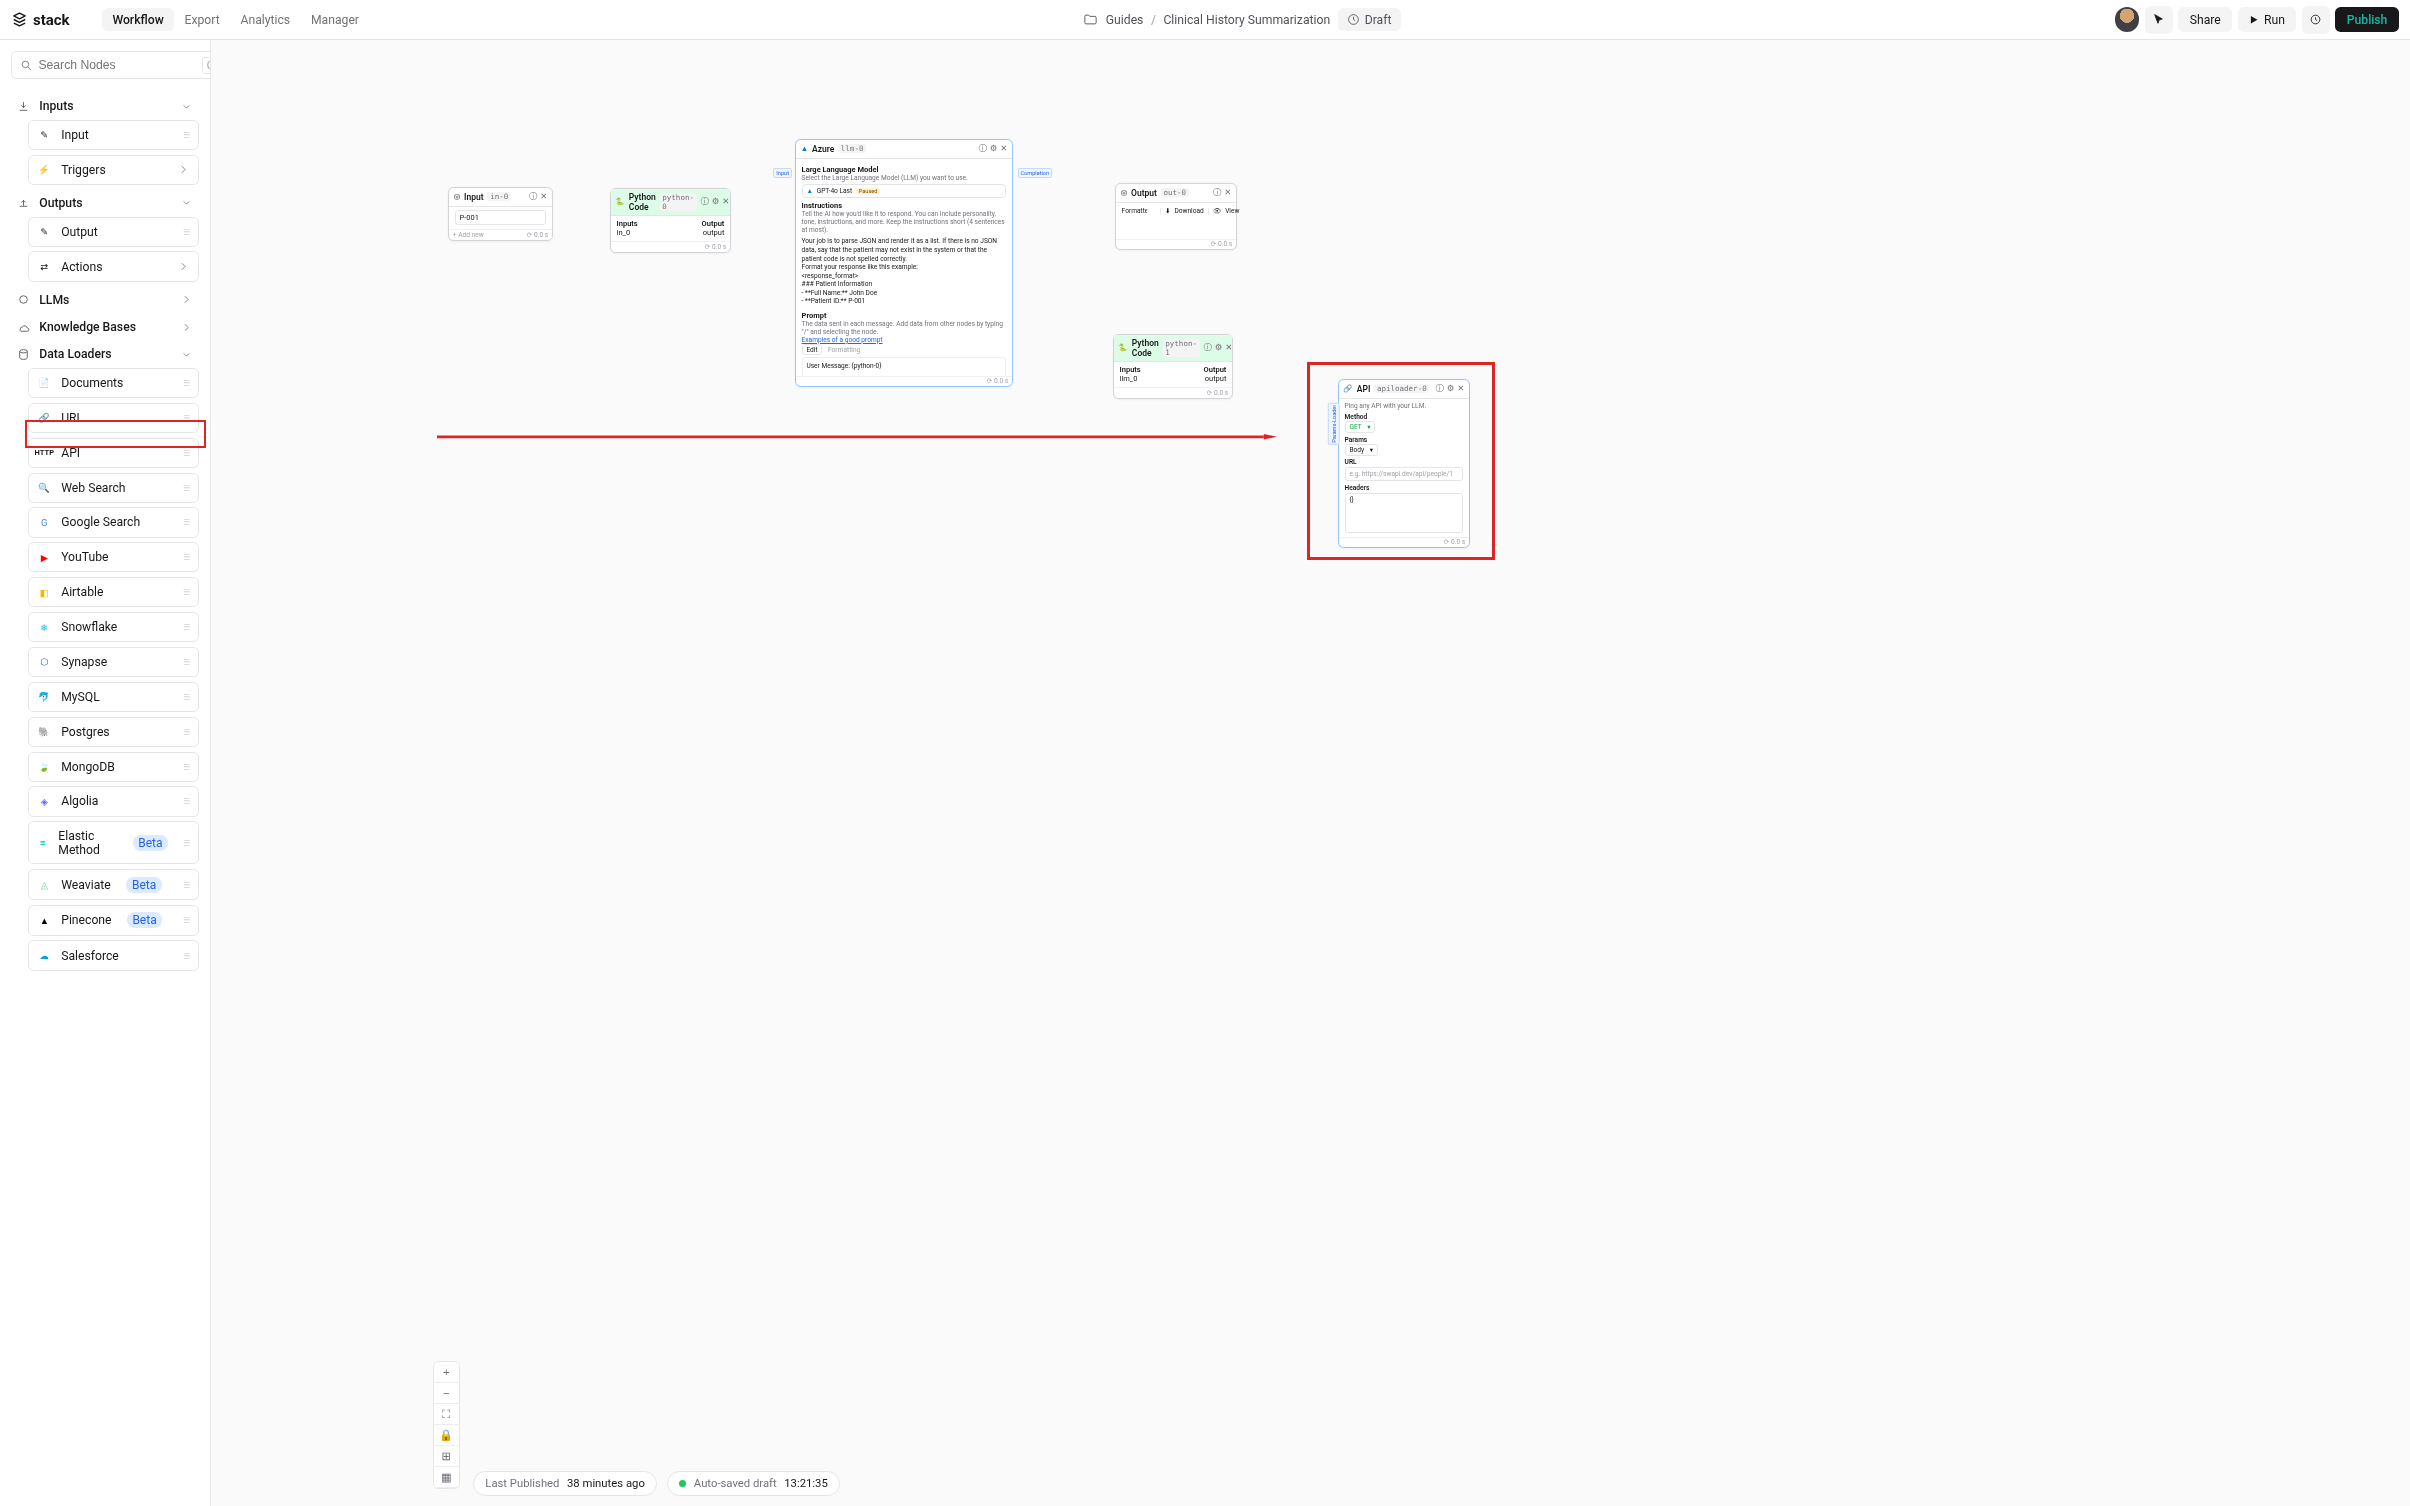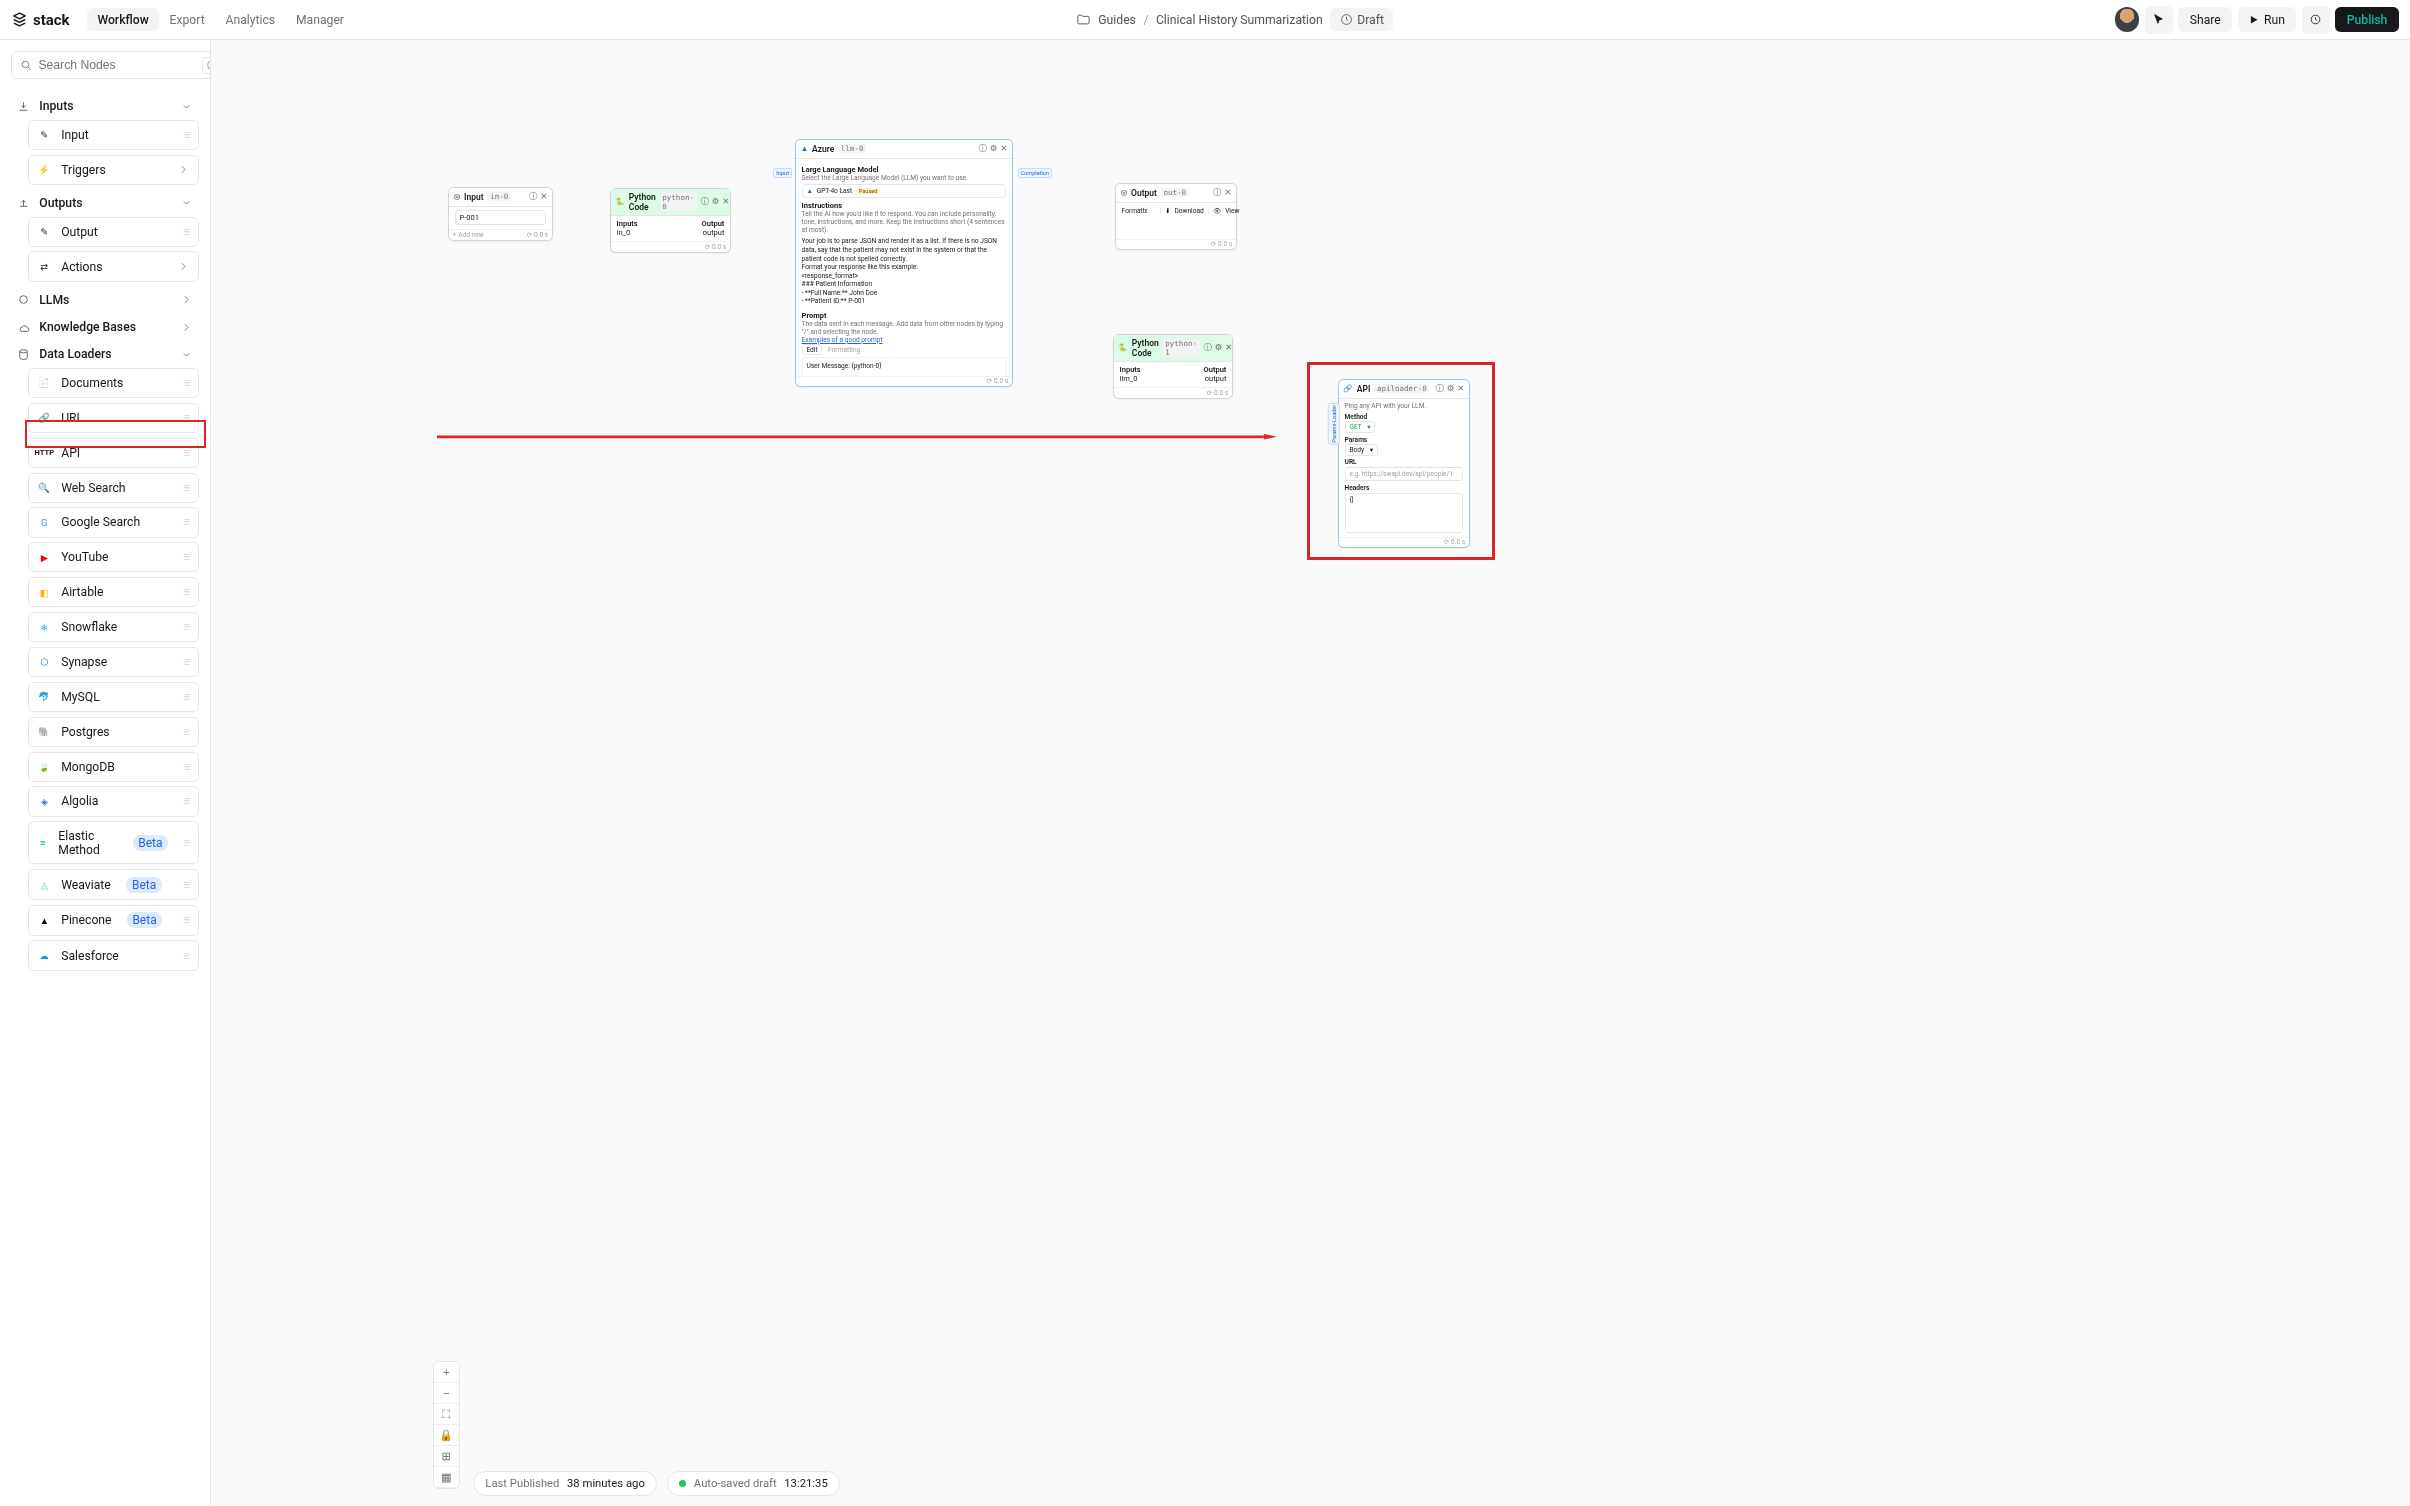--- a/index.html
+++ b/index.html
@@ -1,20 +1,20 @@
 <!DOCTYPE html>
 <html style="font-size:15px"><head>
 <meta charset="utf-8">
 <style>
 * { box-sizing: border-box; margin: 0; padding: 0; }
 body { font-family: -apple-system, BlinkMacSystemFont, "Segoe UI", Roboto, sans-serif; font-size: 12.2px; color: #18181b; background: #fff; overflow: hidden; }
 
 
 .topbar { height: 40px; display: flex; align-items: center; justify-content: space-between; padding: 0 11.3px; border-bottom: 0.9px solid #e5e5e5; }
-.topbar-left { display: flex; align-items: center; gap: 8px; }
+.topbar-left { display: flex; align-items: center; gap: 23px; }
 .logo { display: flex; align-items: center; gap: 4.7px; font-weight: 700; font-size: 15px; }
 .logo svg { width: 17px; height: 17px; }
 .view-tabs { display: flex; margin-left: 9.4px; }
 .view-tab { padding: 4.7px 10.4px; border-radius: 5.6px; font-size: 12.2px; color: #737373; cursor: pointer; }
 .view-tab.active { background: #f4f4f5; color: #18181b; font-weight: 500; }
 .topbar-center { display: flex; align-items: center; gap: 7.5px; font-size: 12.2px; color: #52525b; }
 .folder-icon { width: 15px; height: 15px; stroke: #71717a; }
 .bc-sep { color: #a1a1aa; }
 .draft-badge { display: flex; align-items: center; gap: 4.7px; background: #f4f4f5; padding: 4.7px 9.4px; border-radius: 5.6px; font-size: 12.2px; }
 .topbar-right { display: flex; align-items: center; gap: 5.6px; }

